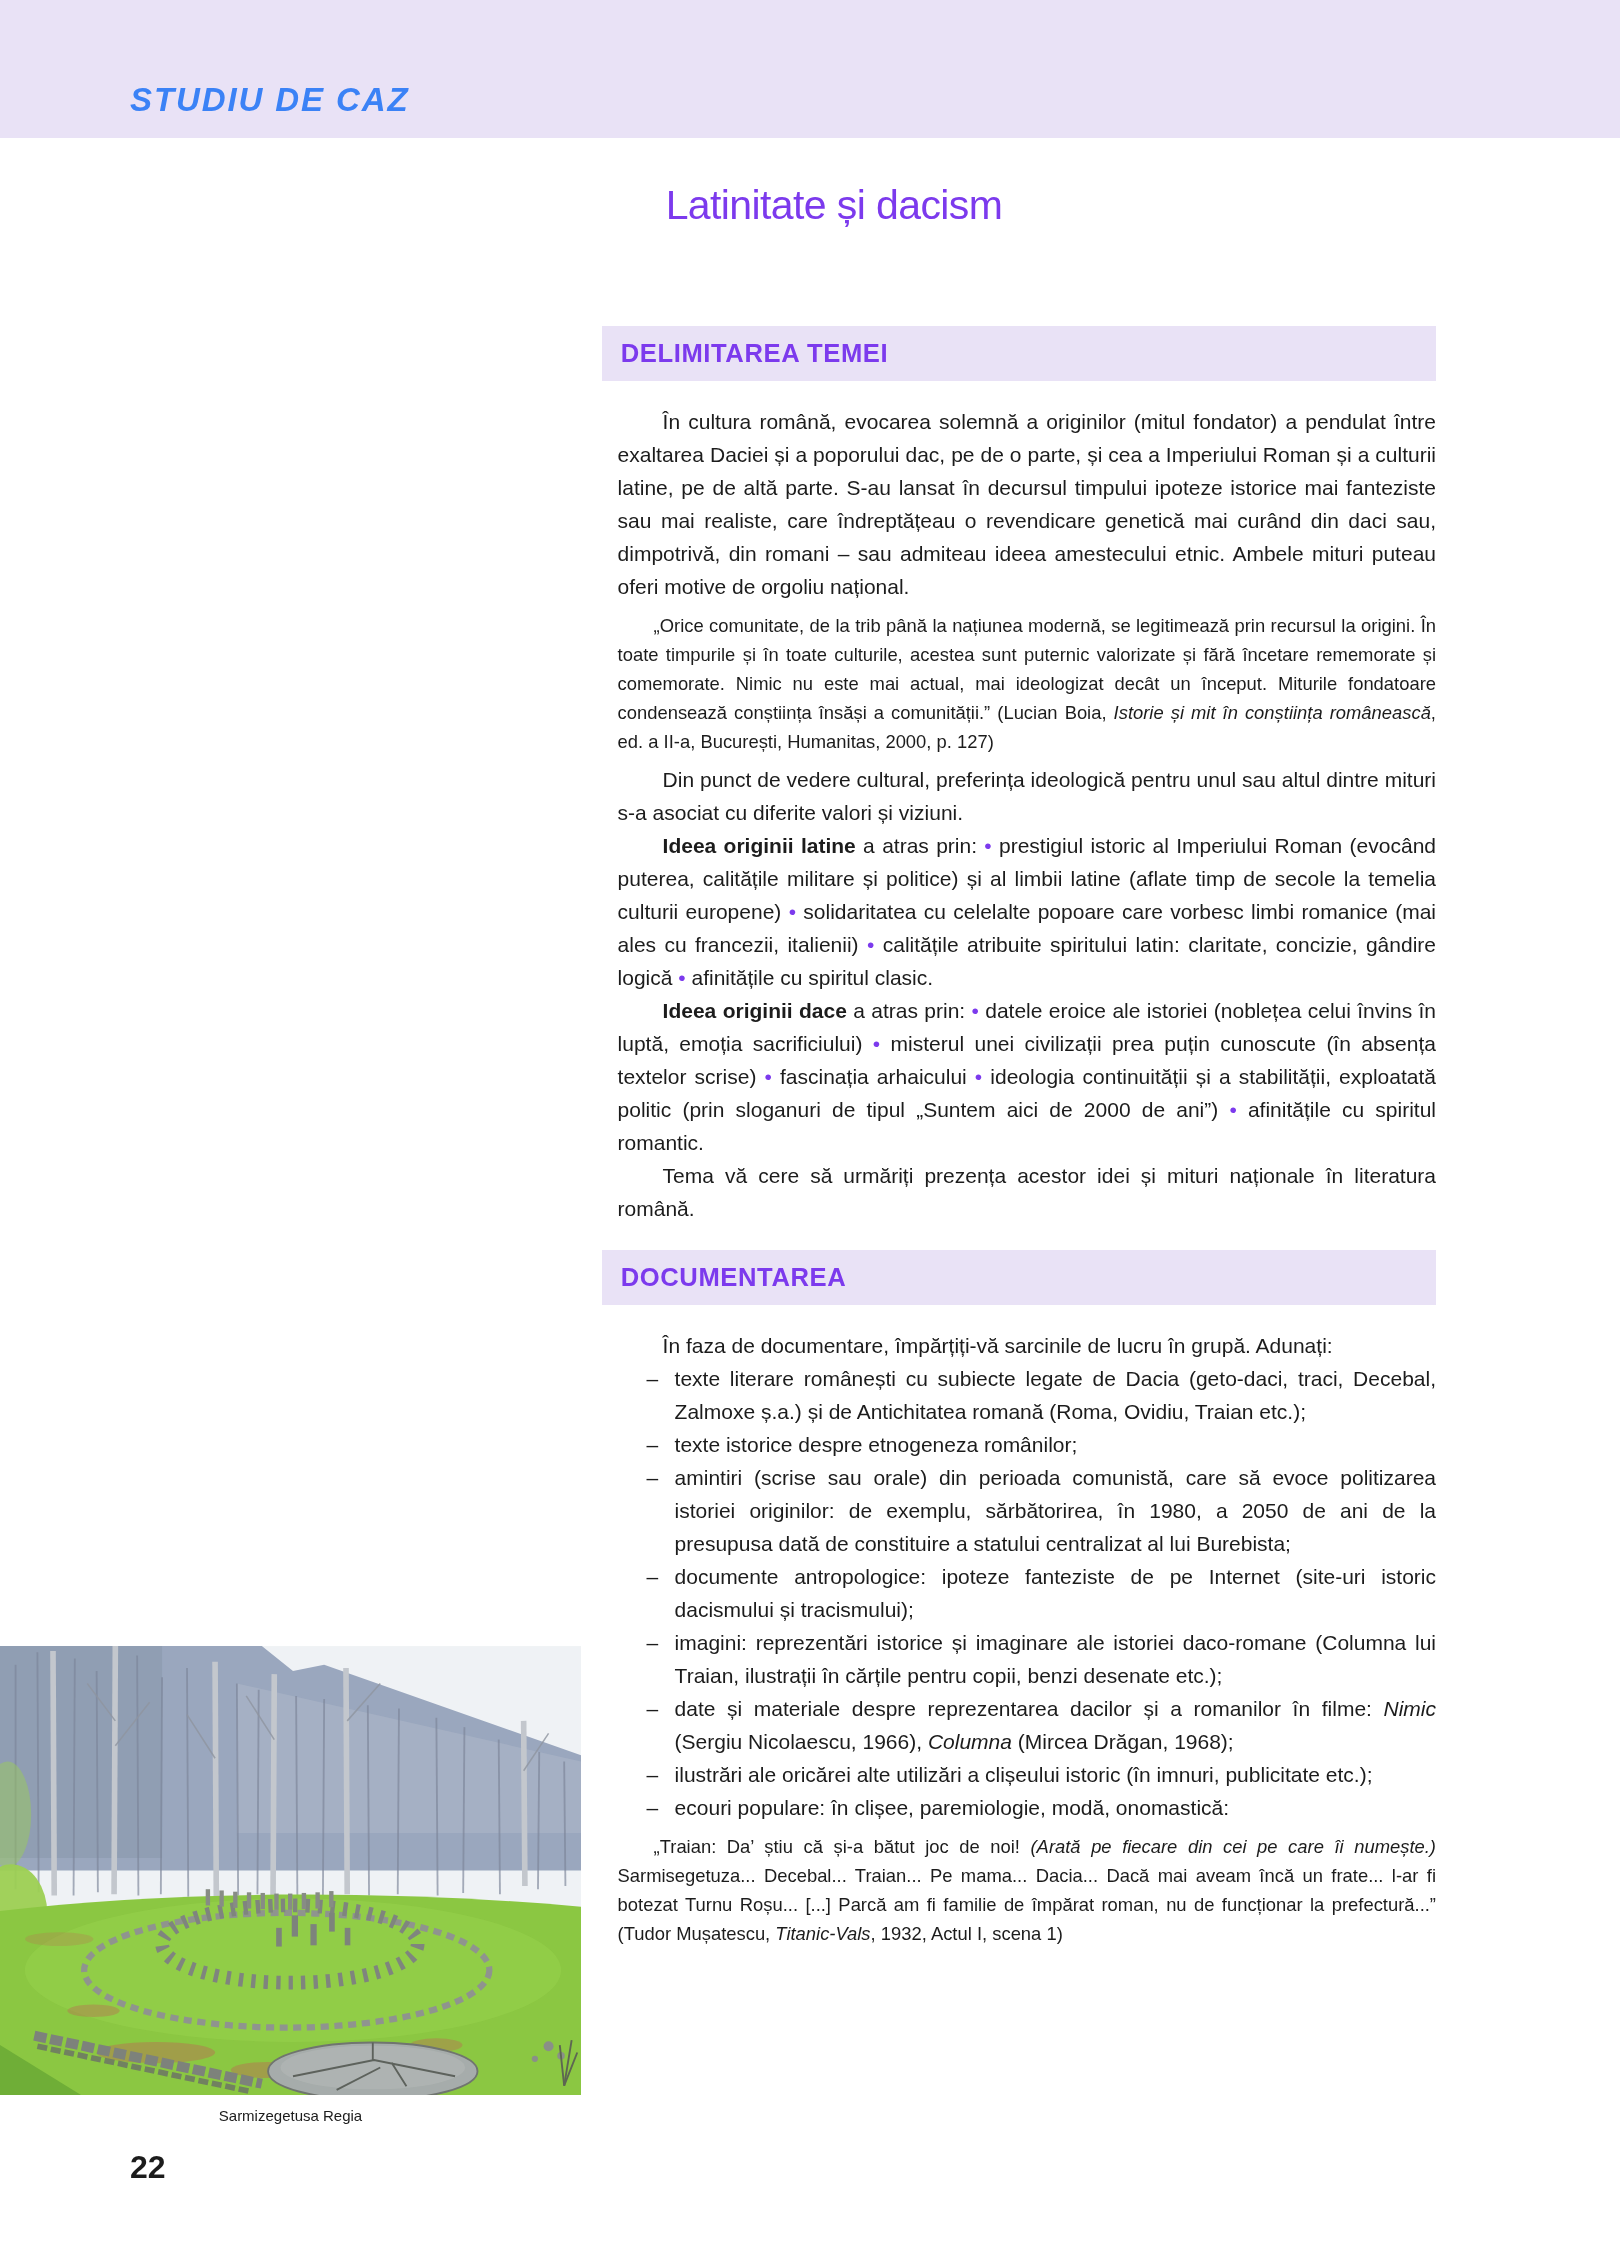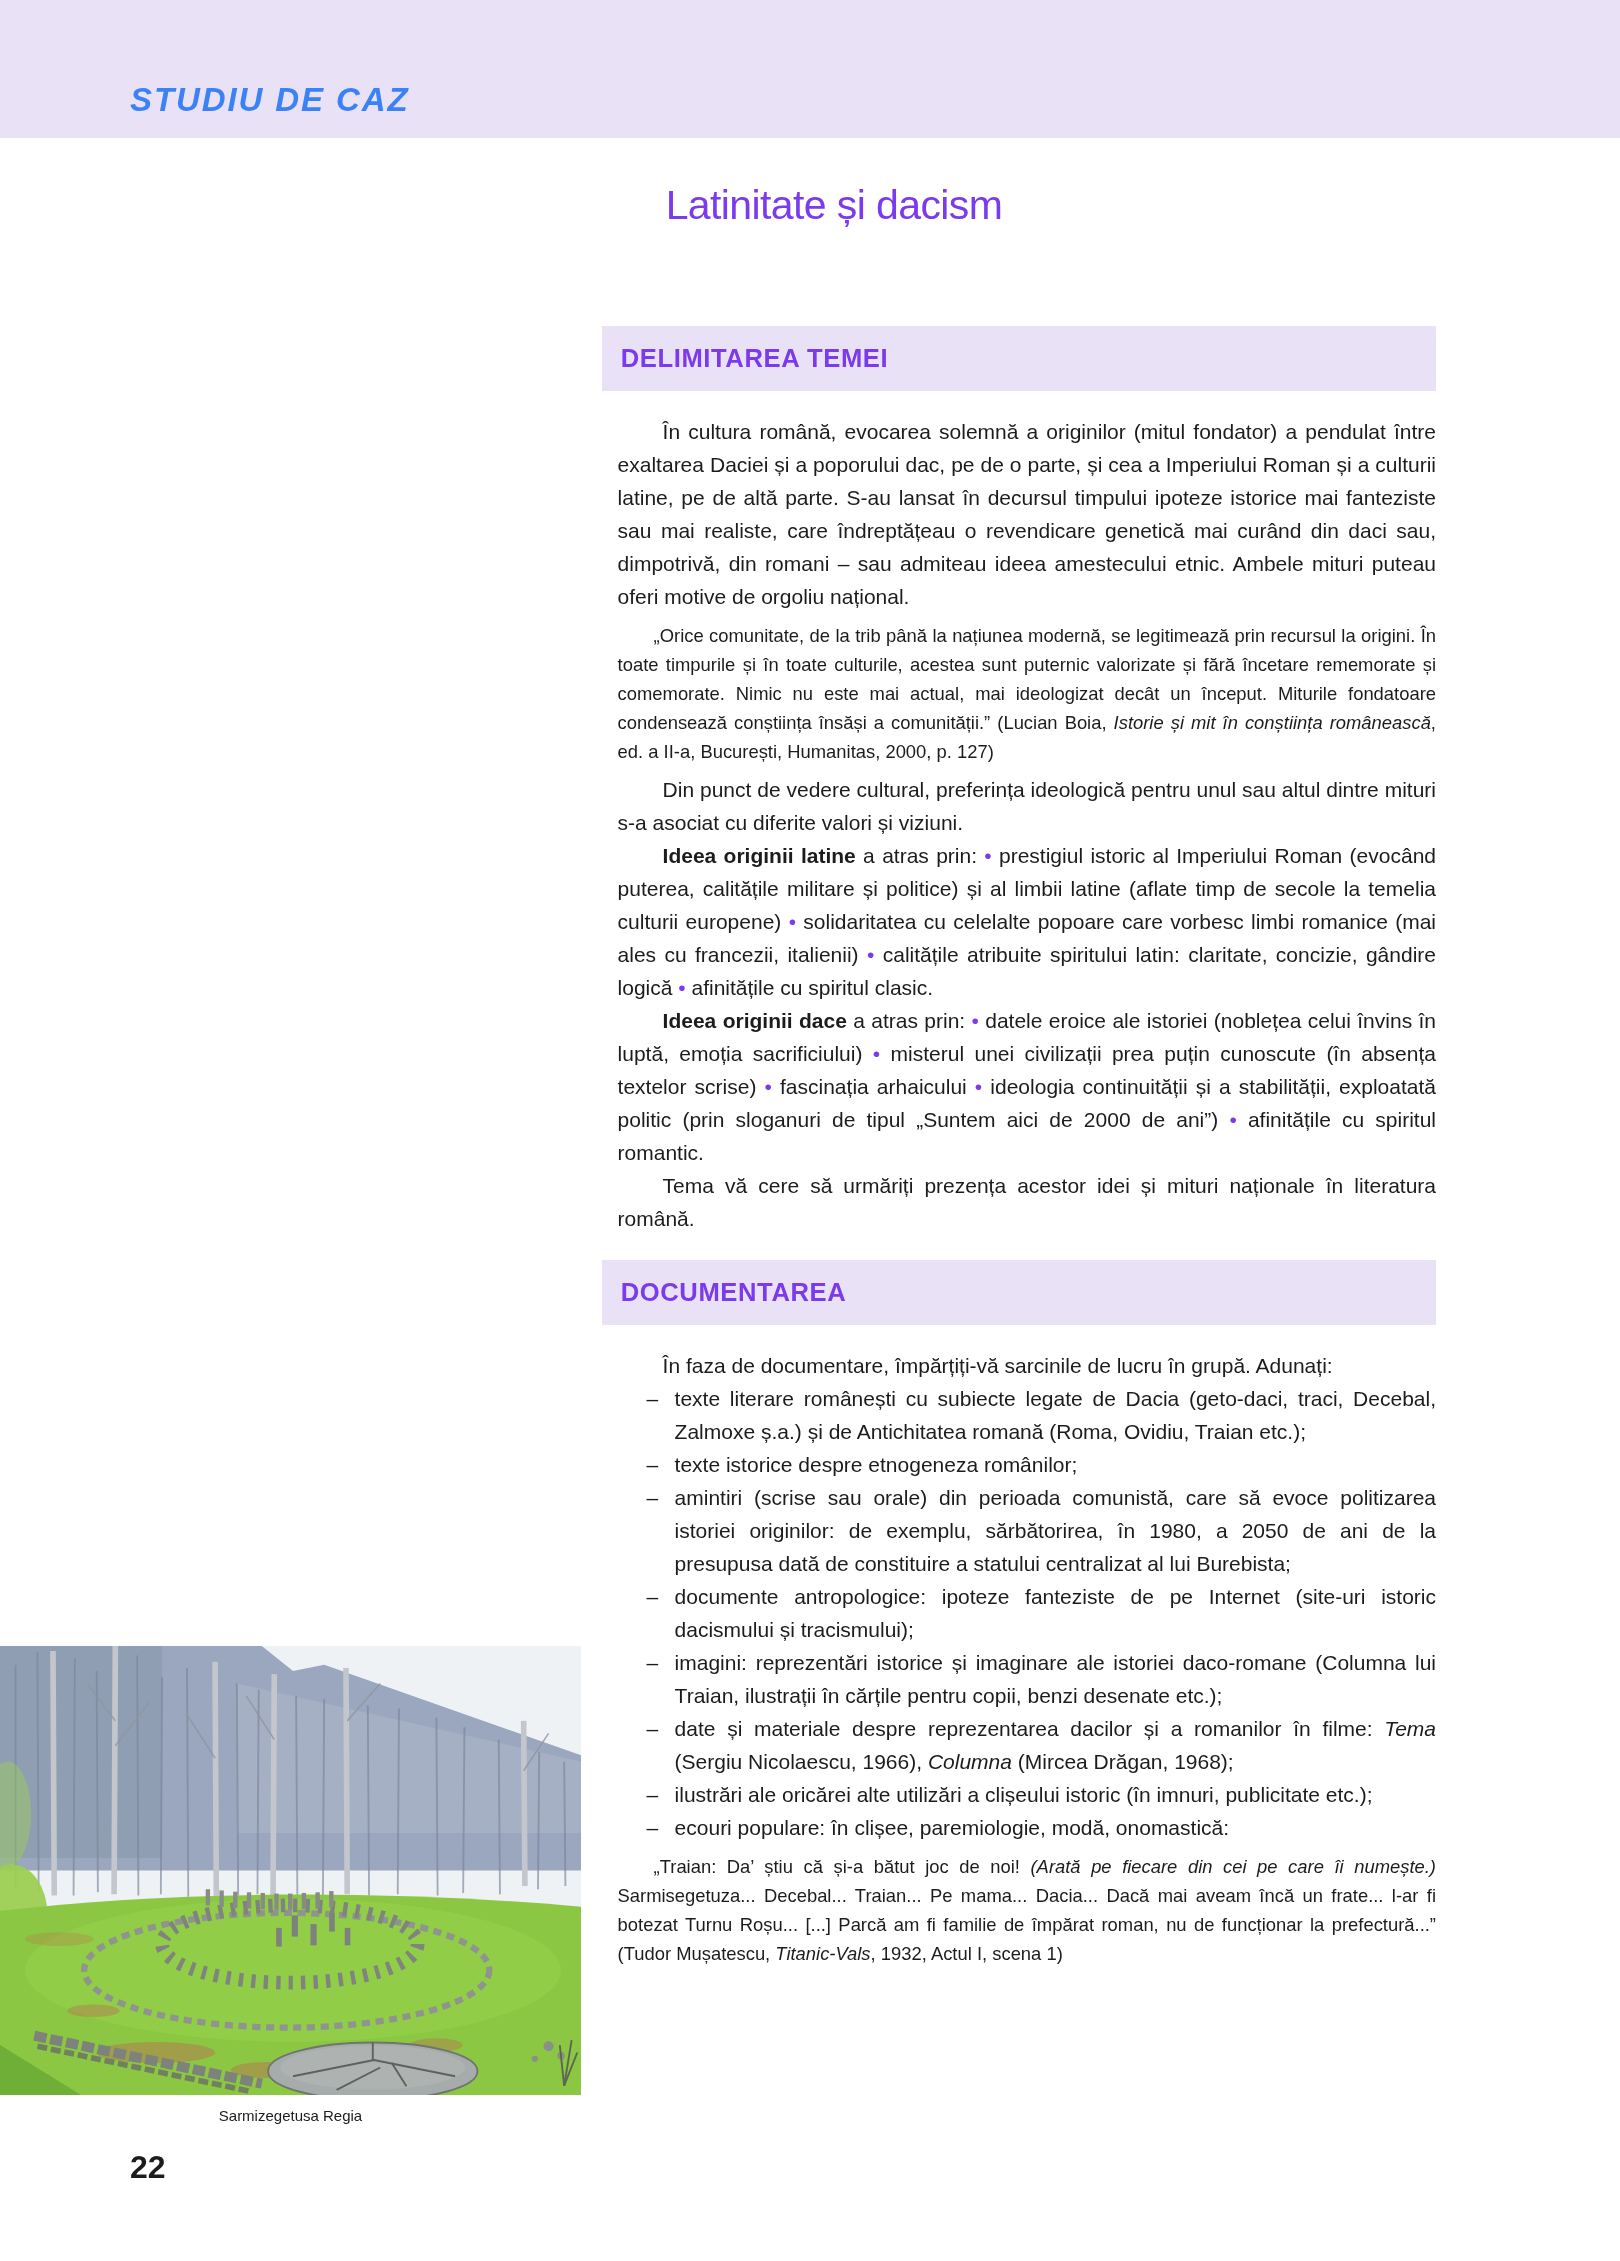--- a/index.html
+++ b/index.html
@@ -16,21 +16,21 @@
 
   
   .sidebar{position:absolute;left:131px;top:337px;width:451px;}
   .sb-head{font-size:22px;font-weight:bold;color:#7c3aed;letter-spacing:0.3px;margin:0 0 12.5px 0;}
   .sb-entry{font-size:19.3px;line-height:28px;margin:0;}
   .sb-term{font-weight:bold;color:#7c35e4;}
   .sb-def{color:#9160ea;}
 
   
   .main{position:absolute;left:602px;top:326px;width:834px;}
-  .band{height:65px;background:#e9e2f6;display:flex;align-items:center;
+  .band{height:55px;background:#e9e2f6;display:flex;align-items:center;
         padding-left:18.7px;box-sizing:border-box;font-size:25.6px;font-weight:bold;
         color:#7c3aed;letter-spacing:0.6px;}
   .band.second{margin-top:25px;}
   p.body{font-size:21px;line-height:33px;text-align:justify;
          margin:0 0 0 15.6px;text-indent:45px;}
   p.body.first{margin-top:24px;}
   p.small{font-size:18.4px;line-height:29px;text-align:justify;
           margin:7.5px 0 7.5px 15.6px;text-indent:36px;}
   .blt{color:#7c3aed;}
   .dlist{margin:0 0 0 15.6px;}
@@ -75,21 +75,21 @@
     <div class="band second">DOCUMENTAREA</div>
 
     <p class="body first">În faza de documentare, împărțiți-vă sarcinile de lucru în grupă. Adunați:</p>
 
     <div class="dlist">
       <div class="ditem"><span class="mk">–</span><span>texte literare românești cu subiecte legate de Dacia (geto-daci, traci, Decebal, Zalmoxe ș.a.) și de Antichitatea romană (Roma, Ovidiu, Traian etc.);</span></div>
       <div class="ditem"><span class="mk">–</span><span>texte istorice despre etnogeneza românilor;</span></div>
       <div class="ditem"><span class="mk">–</span><span>amintiri (scrise sau orale) din perioada comunistă, care să evoce politizarea istoriei originilor: de exemplu, sărbătorirea, în 1980, a 2050 de ani de la presupusa dată de constituire a statului centralizat al lui Burebista;</span></div>
       <div class="ditem"><span class="mk">–</span><span>documente antropologice: ipoteze fanteziste de pe Internet (site-uri istoric dacismului și tracismului);</span></div>
       <div class="ditem"><span class="mk">–</span><span>imagini: reprezentări istorice și imaginare ale istoriei daco-romane (Columna lui Traian, ilustrații în cărțile pentru copii, benzi desenate etc.);</span></div>
-      <div class="ditem"><span class="mk">–</span><span>date și materiale despre reprezentarea dacilor și a romanilor în filme: </span><i>Tema</i><span> (Sergiu Nicolaescu, 1966), </span><i>Columna</i><span> (Mircea Drăgan, 1968);</span></div>
+      <div class="ditem"><span class="mk">–</span><span>date și materiale despre reprezentarea dacilor și a romanilor în filme: </span><i>Nimic</i><span> (Sergiu Nicolaescu, 1966), </span><i>Columna</i><span> (Mircea Drăgan, 1968);</span></div>
       <div class="ditem"><span class="mk">–</span><span>ilustrări ale oricărei alte utilizări a clișeului istoric (în imnuri, publicitate etc.);</span></div>
       <div class="ditem"><span class="mk">–</span><span>ecouri populare: în clișee, paremiologie, modă, onomastică:</span></div>
     </div>
 
     <p class="small"><span>„Traian: Da’ știu că și-a bătut joc de noi! </span><i>(Arată pe fiecare din cei pe care îi numește.)</i><span> Sarmisegetuza... Decebal... Traian... Pe mama... Dacia... Dacă mai aveam încă un frate... l-ar fi botezat Turnu Roșu... [...] Parcă am fi familie de împărat roman, nu de funcționar la prefectură...” (Tudor Mușatescu, </span><i>Titanic-Vals</i><span>, 1932, Actul I, scena 1)</span></p>
 
   </div>
 
   <div class="figure">
     <svg viewBox="0 0 932 720" width="581" height="449">

